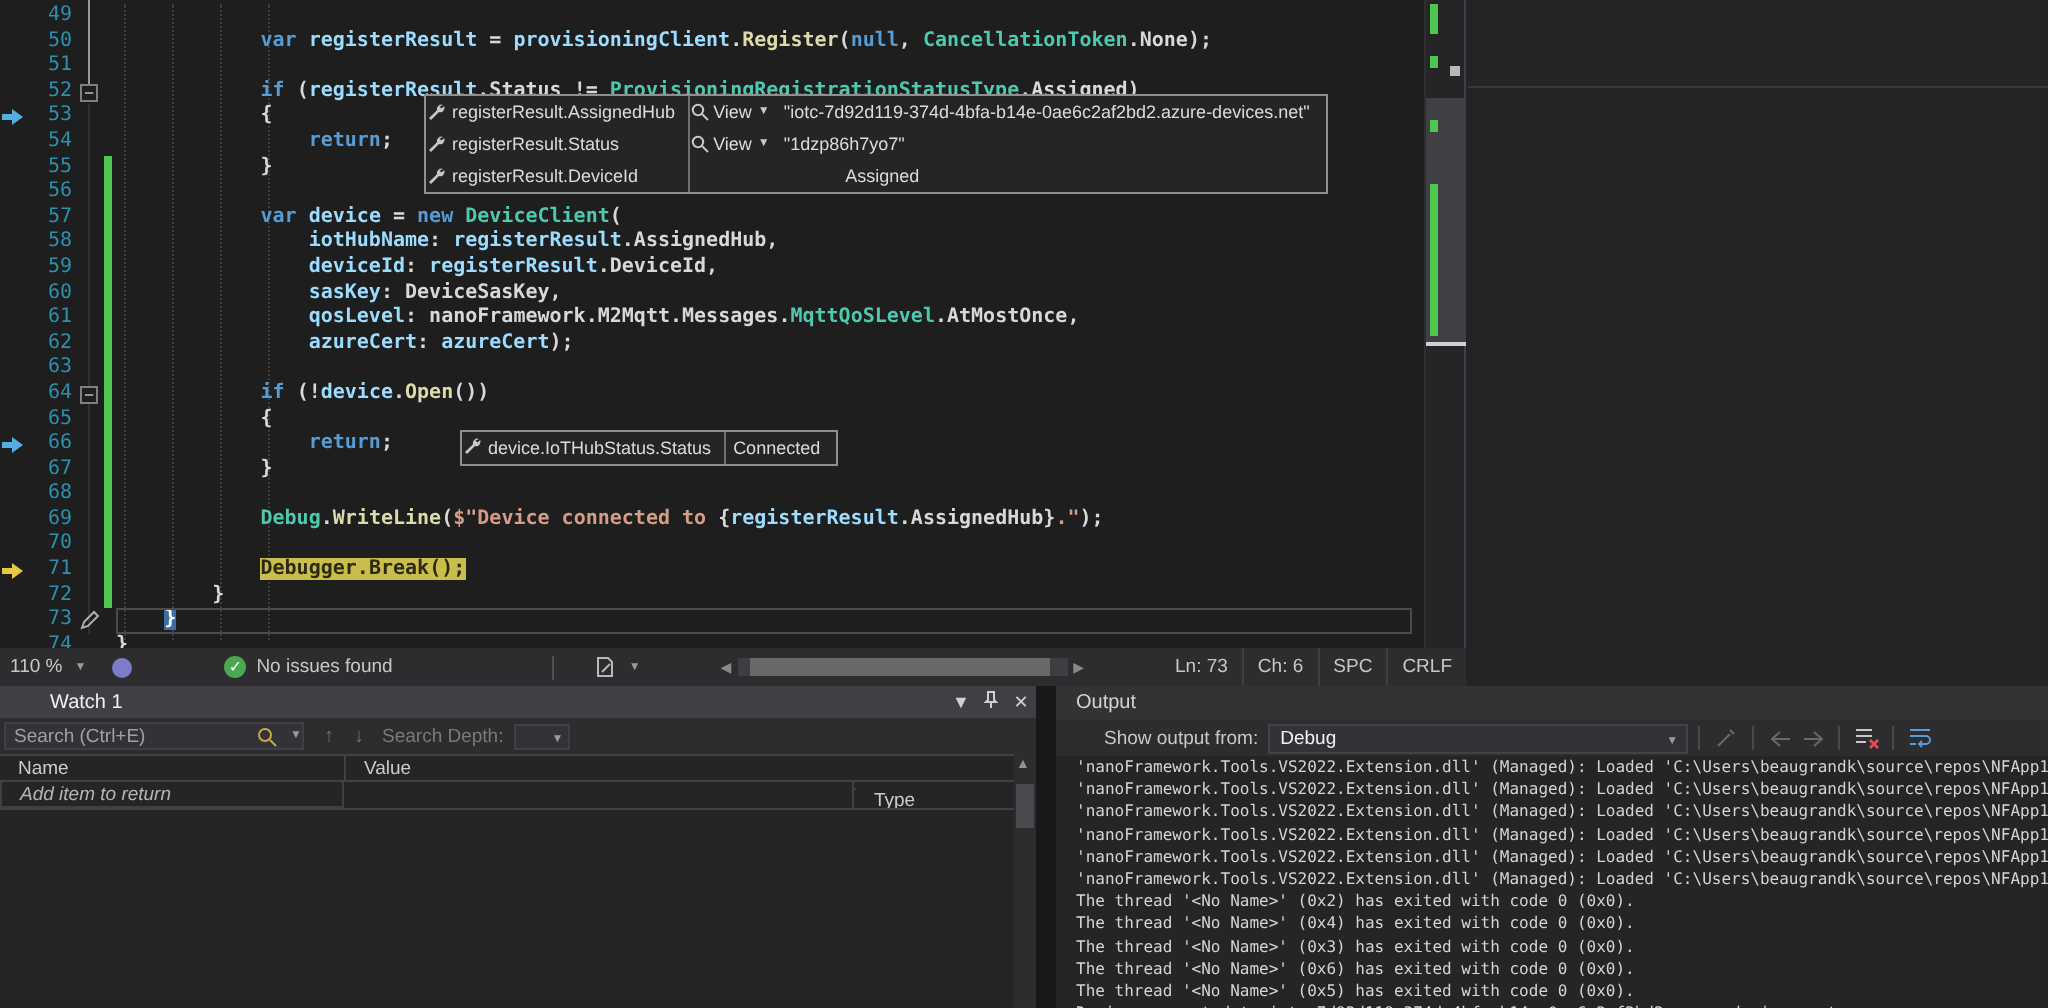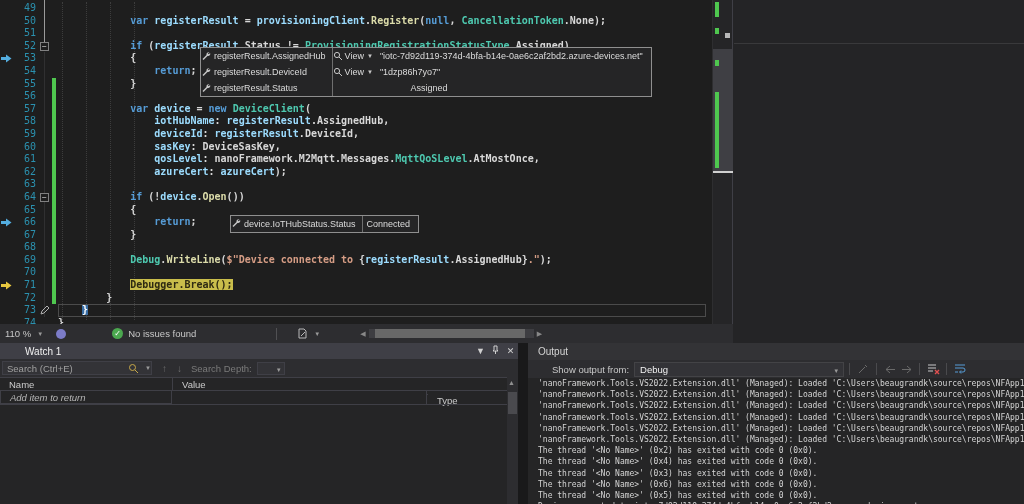--- a/index.html
+++ b/index.html
@@ -351,39 +351,39 @@
           </div>
           <div class="line">
             <div class="g-icon"></div>
             <div class="g-num">74</div>
             <div class="g-fold"></div>
             <div class="g-chg"></div>
             <pre class="code"><span class="c-p">}</span></pre>
           </div>
         </div>
 
-      <div class="datatip" style="left:200px; top:47px;">
+      <div class="datatip" style="left:212px; top:47px;">
         <div class="dt-names" id="dt1-names">
             <div class="dt-row">
               <svg width="10" height="10" viewBox="0 0 10 10">
                 <path d="M8.5 1.5a2.2 2.2 0 00-3 2.6L1.5 8l1 1 4-4a2.2 2.2 0 002.6-3l-1.3 1.3-1.1-1.1z" fill="#c8c8c8"></path>
               </svg>
               <span class="dt-name">registerResult.AssignedHub</span>
             </div>
             <div class="dt-row">
               <svg width="10" height="10" viewBox="0 0 10 10">
                 <path d="M8.5 1.5a2.2 2.2 0 00-3 2.6L1.5 8l1 1 4-4a2.2 2.2 0 002.6-3l-1.3 1.3-1.1-1.1z" fill="#c8c8c8"></path>
               </svg>
-              <span class="dt-name">registerResult.DeviceId</span>
+              <span class="dt-name">registerResult.Status</span>
             </div>
             <div class="dt-row">
               <svg width="10" height="10" viewBox="0 0 10 10">
                 <path d="M8.5 1.5a2.2 2.2 0 00-3 2.6L1.5 8l1 1 4-4a2.2 2.2 0 002.6-3l-1.3 1.3-1.1-1.1z" fill="#c8c8c8"></path>
               </svg>
-              <span class="dt-name">registerResult.Status</span>
+              <span class="dt-name">registerResult.DeviceId</span>
             </div>
           </div>
         <div id="dt1-vals">
             <div class="dt-row">
               <svg width="10" height="10" viewBox="0 0 10 10">
                 <circle cx="4" cy="4" r="2.6" fill="none" stroke="#c8c8c8"></circle>
                 <path d="M6 6l3 3" stroke="#c8c8c8"></path>
               </svg>
               <span class="viewlbl">View</span>
               <span class="caret-sm">▼</span>
@@ -446,20 +446,26 @@
             <path d="M2 1h5l2 2v7H2z" fill="none" stroke="#b8b8b8"></path>
             <path d="M4 8l4-4" stroke="#b8b8b8"></path>
           </svg>
         <span class="dd-caret">▼</span>
       </div>
       <span class="sb-arrow" style="margin-left:40px">◀</span>
       <div id="h-scroll" style="margin-left:0">
         <div id="h-scroll-thumb"></div>
       </div>
       <span class="sb-arrow">▶</span>
+      <div id="caret-info">
+        <span>Ln: 73</span>
+        <span class="cell">Ch: 6</span>
+        <span class="cell">SPC</span>
+        <span class="cell">CRLF</span>
+      </div>
     </div>
   </div>
 
   <div id="right-region">
     <div class="hline"></div>
   </div>
 
   <div id="bottom">
 
     <div id="watch-panel">

